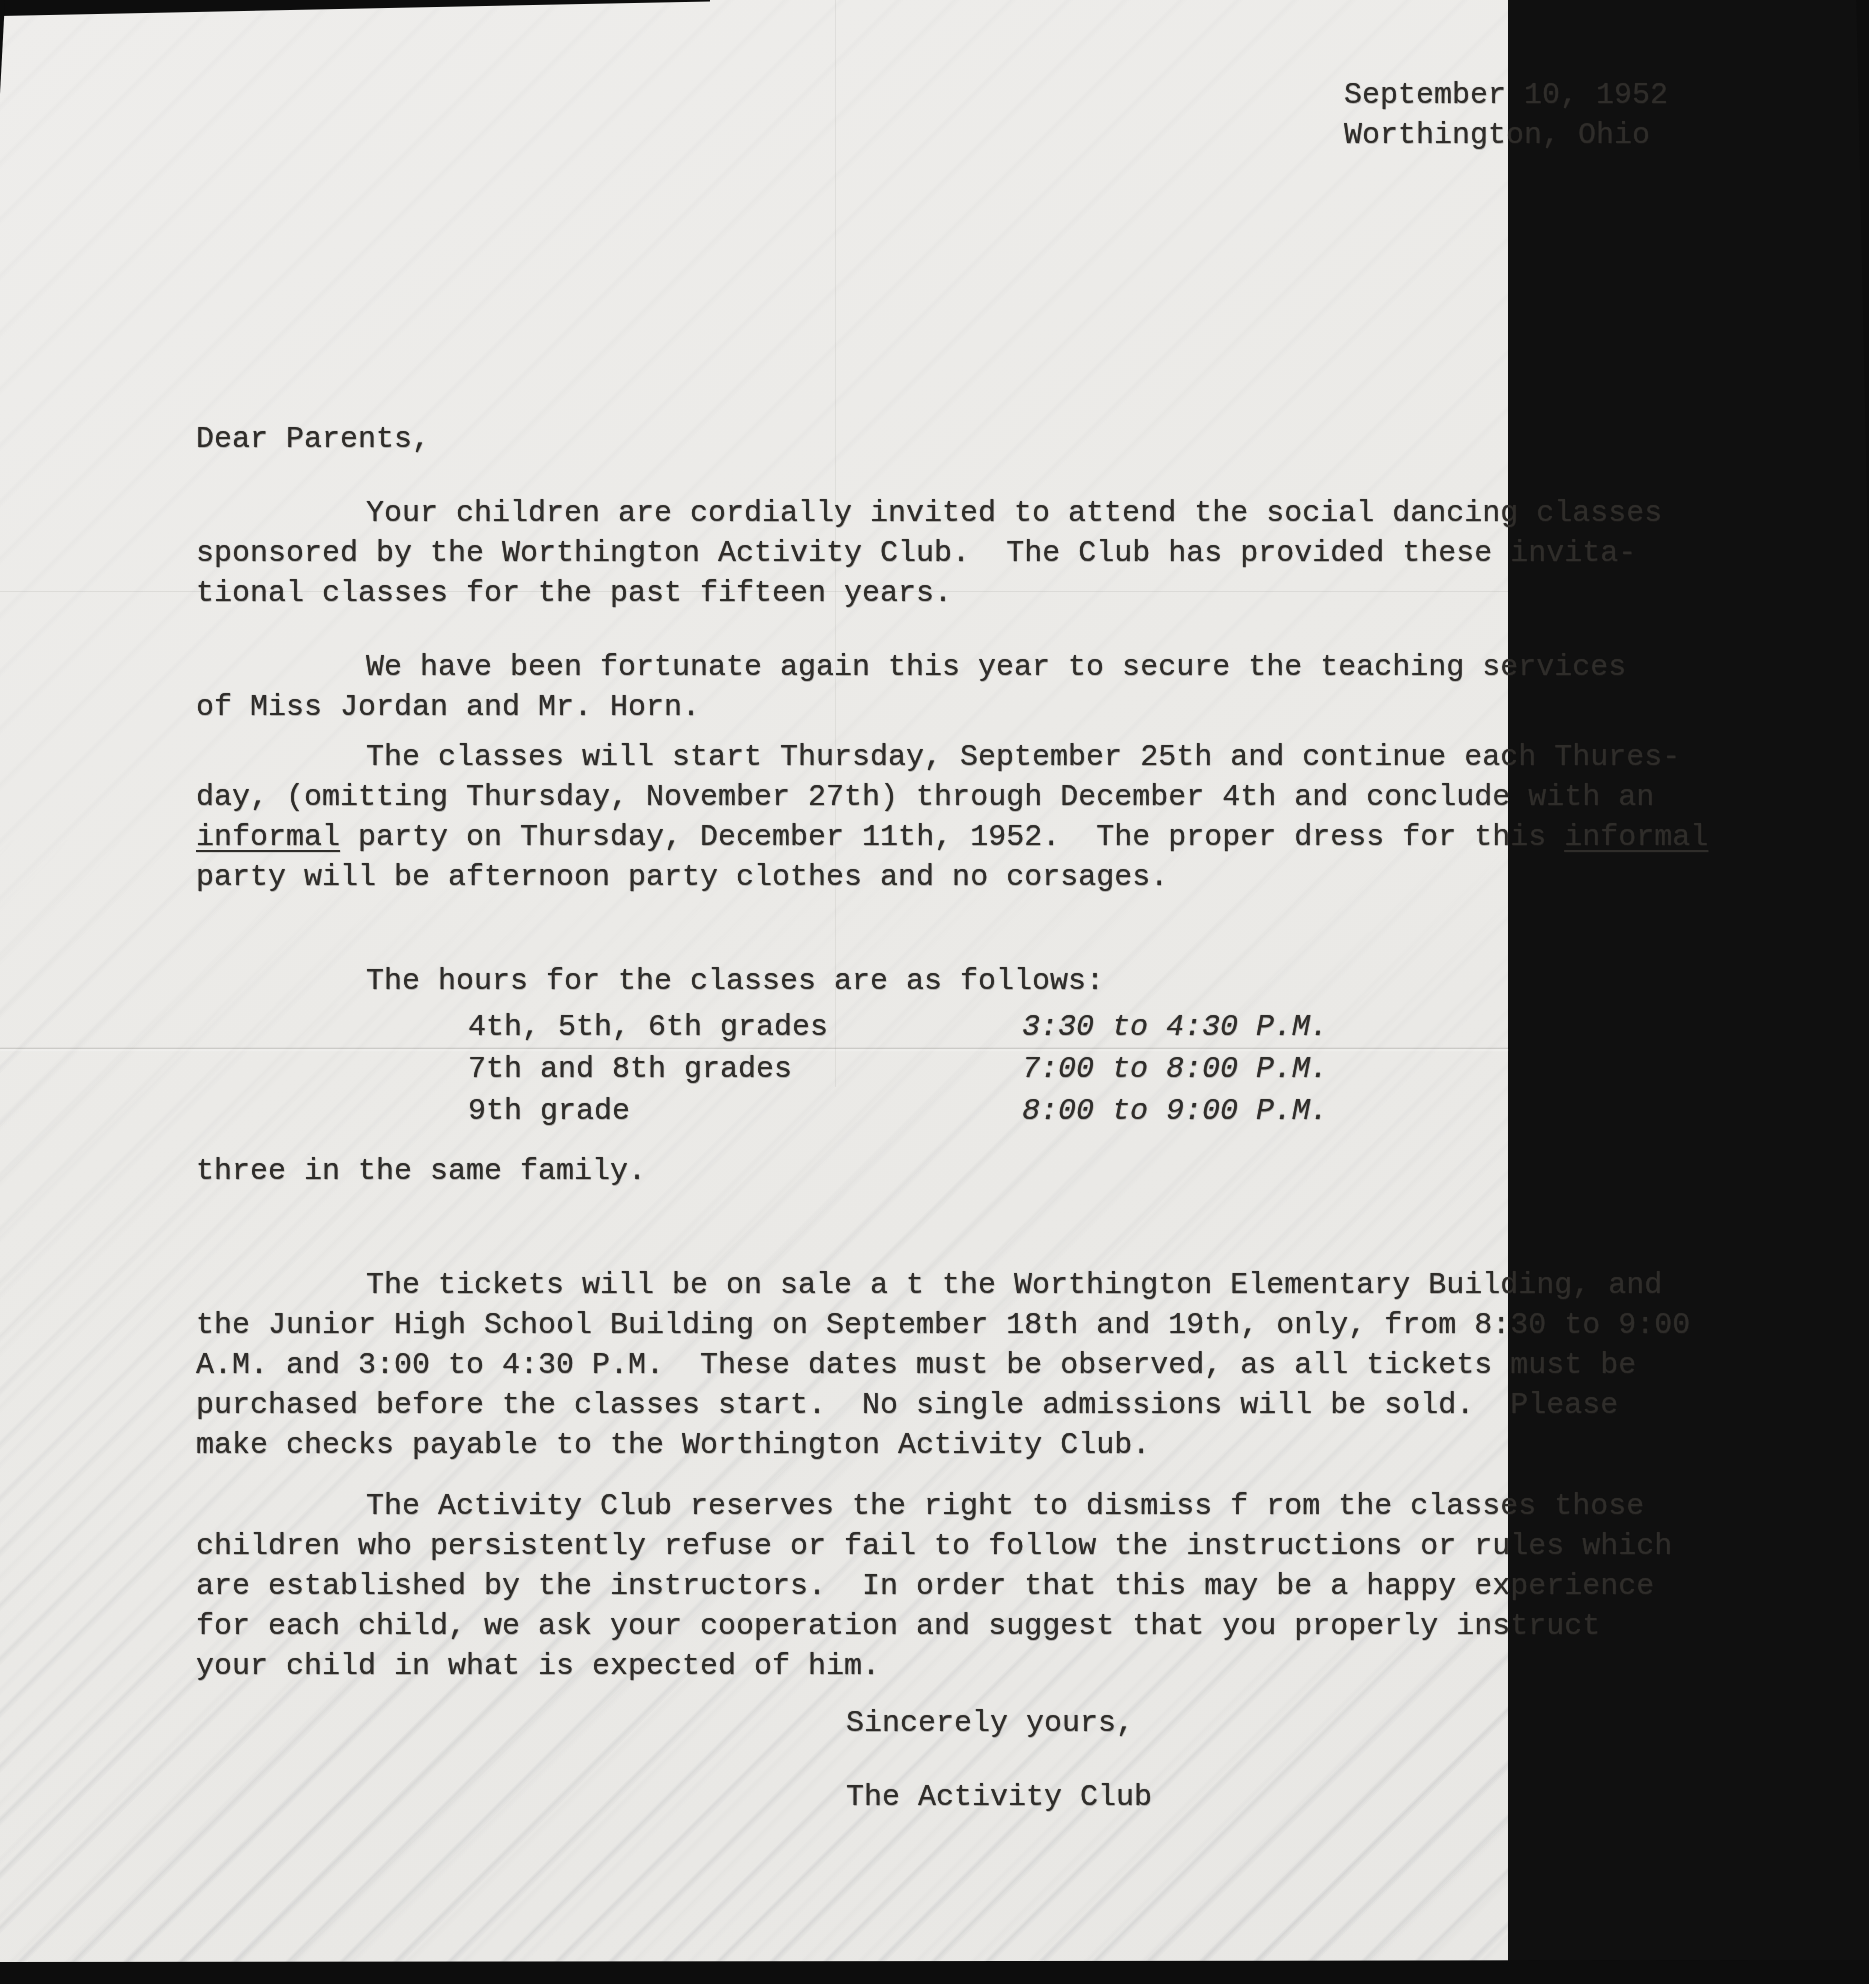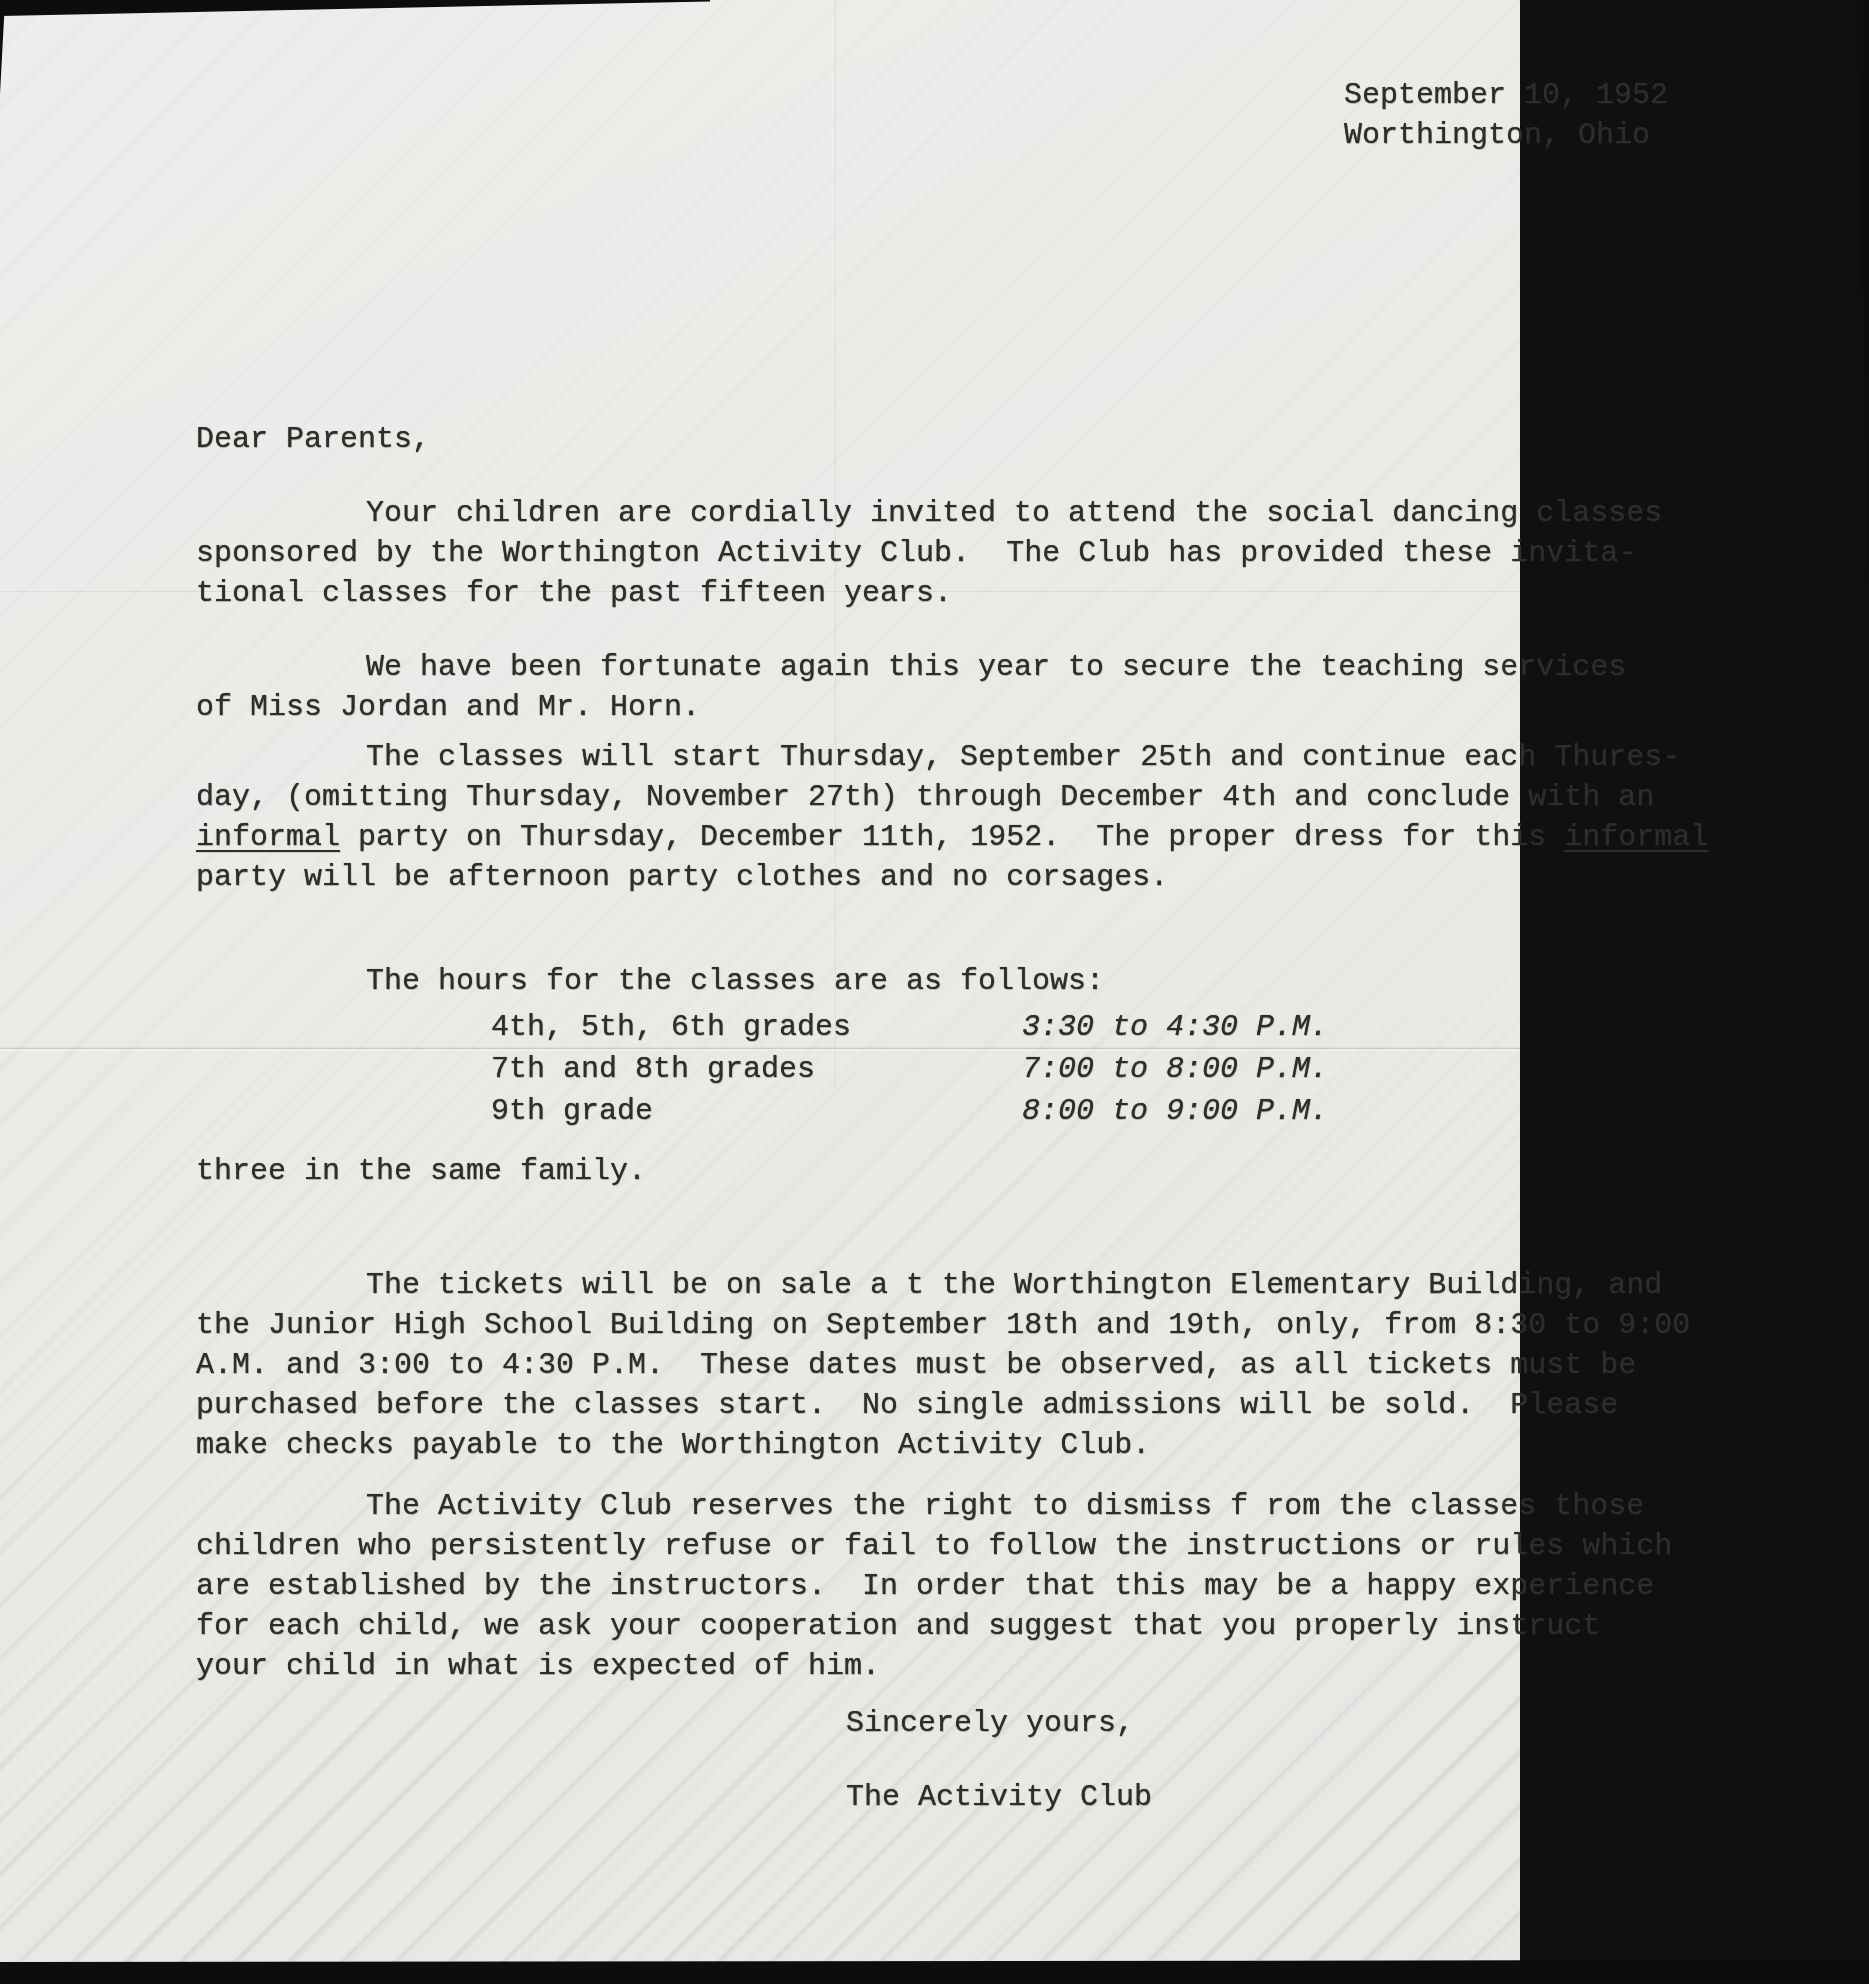--- a/index.html
+++ b/index.html
@@ -17,21 +17,20 @@
     height: 1985px;
     background: #101010;
   }
   .paper {
     position: absolute;
     left: 0;
     top: 0;
     width: 1508px;
     height: 1964px;
     background: linear-gradient(155deg, #eeedeb 0%, #ebeae7 45%, #e8e7e4 100%);
-    padding-left: 12px;
   }
   
   .texture {
     position: absolute;
     inset: 0;
     background: repeating-linear-gradient(
       135deg,
       rgba(140, 144, 152, 0) 0px,
       rgba(140, 144, 152, 0) 30px,
       rgba(140, 144, 152, 0.17) 33px,
@@ -107,21 +106,21 @@
   .b-p2         { left: 196px;  top: 647px; }
   .b-p3         { left: 196px;  top: 713px; margin-top: 24px; }
   .b-p4         { left: 196px;  top: 938px; margin-top: 23px; }
   .b-sched      { left: 196px;  top: 1006px; width: 1304px; }
   .b-p5         { left: 196px;  top: 1151px; }
   .b-p6         { left: 196px;  top: 1265px; }
   .b-p7         { left: 196px;  top: 1486px; }
   .b-valediction{ left: 846px; top: 1703px; }
   .b-signature  { left: 846px; top: 1777px; }
   .srow { position: relative; height: 42px; }
-  .sgrade { position: absolute; left: 295px;  white-space: pre; line-height: 42px; }
+  .sgrade { position: absolute; left: 272px;  white-space: pre; line-height: 42px; }
   .stime  { position: absolute; left: 826px; white-space: pre; line-height: 42px; font-style: italic; }
 </style>
 </head>
 <body>
 
 <div class="scan">
   <div class="paper">
     <div class="texture-faint"></div>
     <div class="texture"></div>
     <div class="crease-h2"></div>

